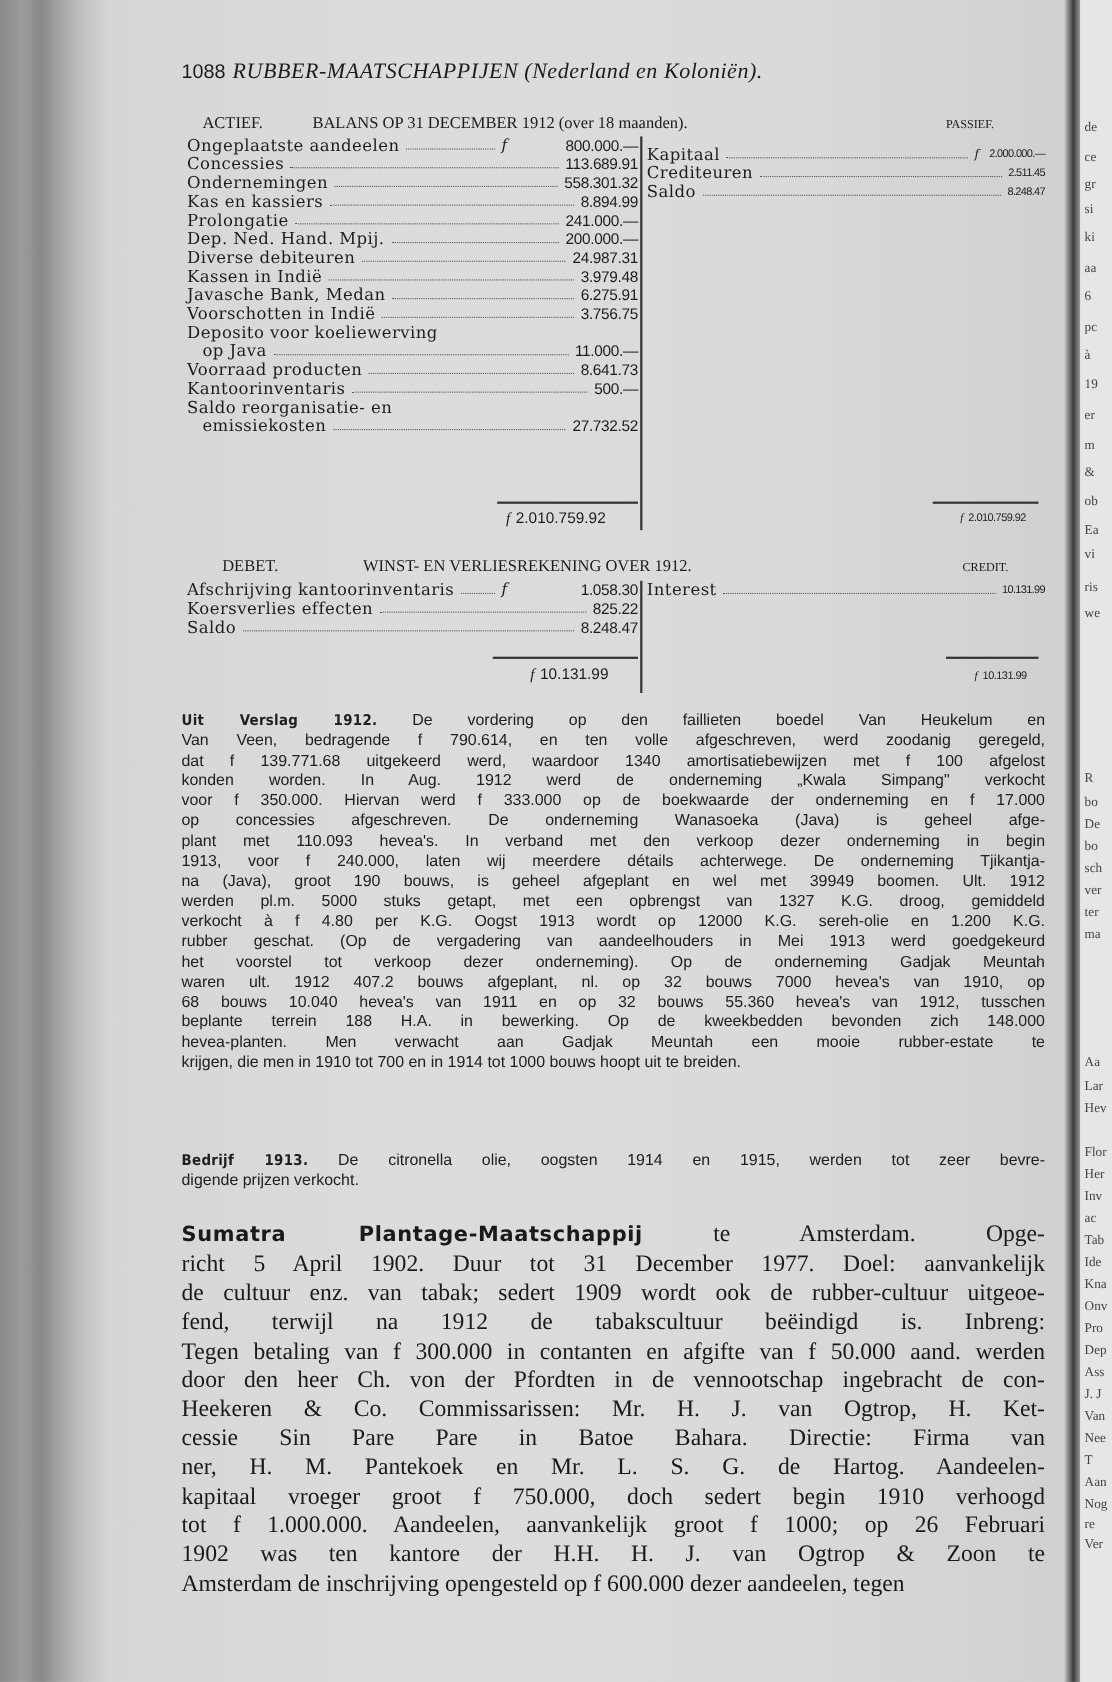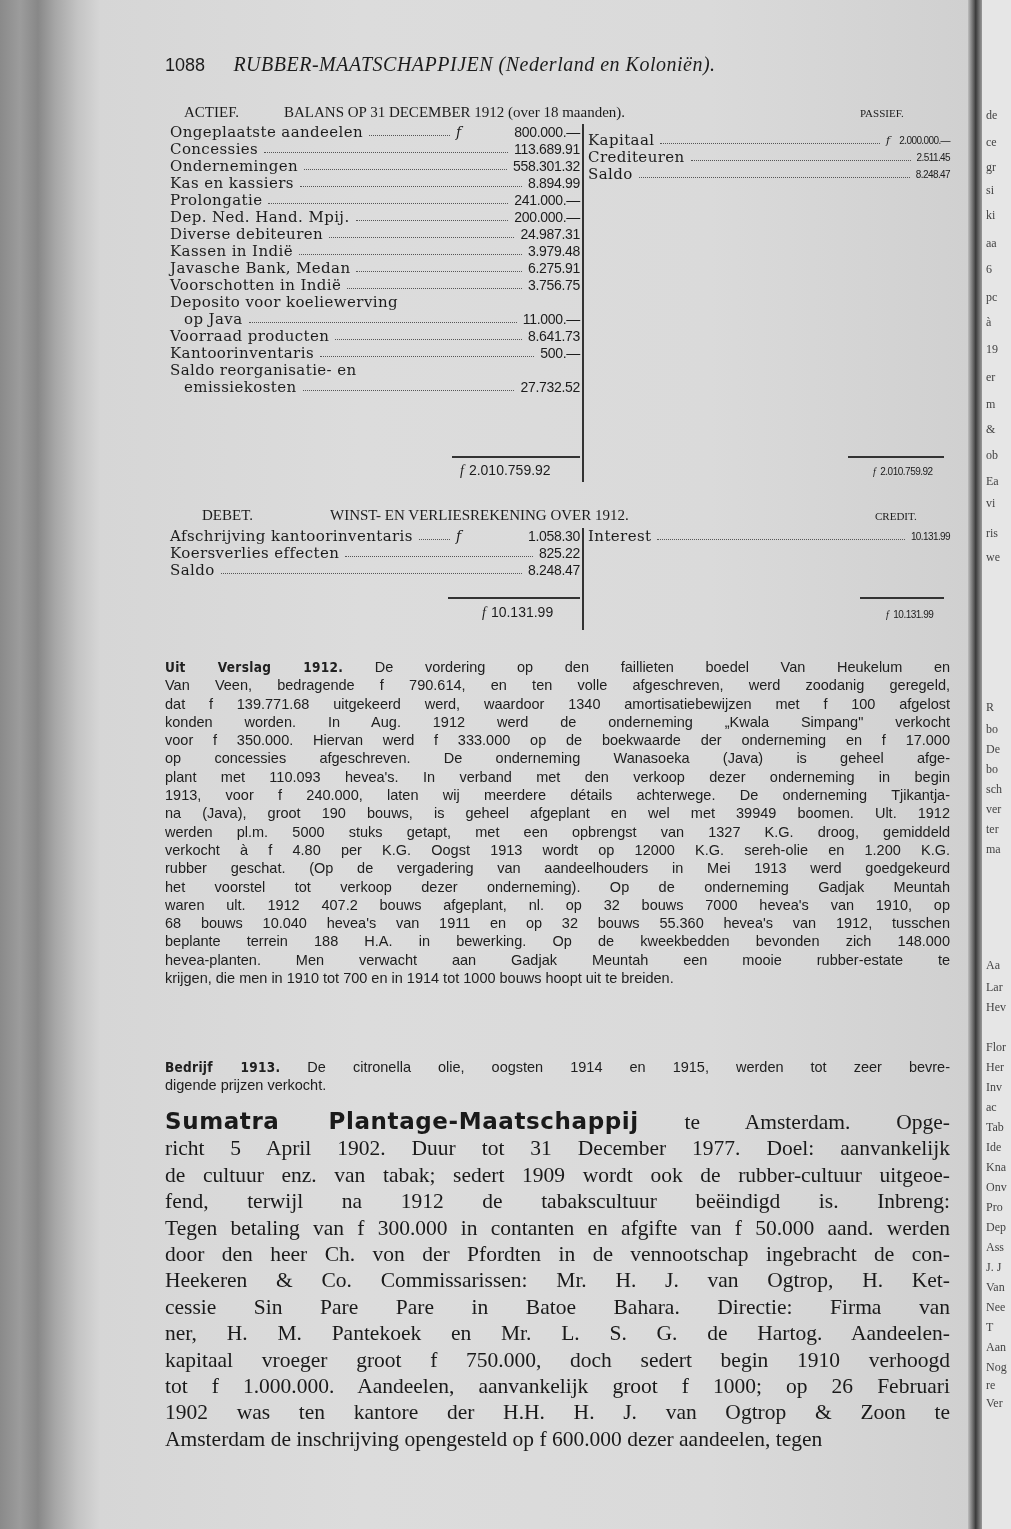--- a/index.html
+++ b/index.html
@@ -28,21 +28,21 @@
   }
   .nextpage .frag {
     position: absolute; left: 4px; font-size: 12px; color: #444;
     font-family: "Liberation Serif", serif; white-space: nowrap;
   }
 
   .running-head {
     position: absolute; left: 165px; top: 52px; width: 780px;
     font-size: 20px; white-space: nowrap;
   }
-  .running-head .pno { font-family: "Liberation Sans", sans-serif; font-size: 18px; margin-right: 22px; }
+  .running-head .pno { font-family: "Liberation Sans", sans-serif; font-size: 18px; }
   .running-head .ttl { font-family: "Liberation Serif", serif; font-style: italic; letter-spacing: 0.5px; }
 
   .tbl-head {
     position: absolute; left: 170px; width: 790px; height: 20px;
     font-family: "Liberation Serif", serif; font-size: 15px; white-space: nowrap;
   }
   .tbl-head span { position: absolute; top: 0; }
   .tbl-head .r { font-size: 11px; top: 3px; }
 
   .col-left { position: absolute; left: 170px; width: 410px; }
@@ -59,29 +59,29 @@
   .col-right .row .cur { left: auto; right: 60px; font-size: 11px; }
 
   .total-line { position: absolute; height: 2px; background: #333; }
   .total { position: absolute; font-family: "Liberation Sans", sans-serif; font-size: 14px; white-space: nowrap; }
   .total.small { font-size: 10px; letter-spacing: -0.5px; }
   .total i { font-family: "Liberation Serif", serif; margin-right: 5px; }
 
   .para {
     position: absolute; left: 165px; width: 785px;
     font-family: "Liberation Sans", sans-serif; font-stretch: condensed;
-    font-size: 14.5px; line-height: 18.3px; text-align: justify; color: #202020; margin-top: 12px;
+    font-size: 14.5px; line-height: 18.3px; text-align: justify; color: #202020;
   }
   .para .lead { font-family: "DejaVu Sans", sans-serif; font-weight: bold; font-size: 13.5px; letter-spacing: 0.3px; }
   .para2 {
     position: absolute; left: 165px; width: 785px;
     font-family: "Liberation Serif", serif;
     font-size: 21.5px; line-height: 26.4px; text-align: justify; color: #1a1a1a;
   }
-  .para2 .lead { font-family: "DejaVu Sans", sans-serif; font-weight: bold; font-size: 23px; letter-spacing: 0.6px; }
+  .para2 .lead { font-family: "DejaVu Sans", sans-serif; font-weight: bold; font-size: 19px; letter-spacing: 0.6px; }
   .line { display: block; white-space: nowrap; text-align: justify; text-align-last: justify; }
   .line.last { text-align-last: left; }
 </style>
 </head>
 <body>
 
 <div class="binding"></div>
 <div class="page"></div>
 <div class="gutter"></div>
 <div class="nextpage" id="nextpage">

